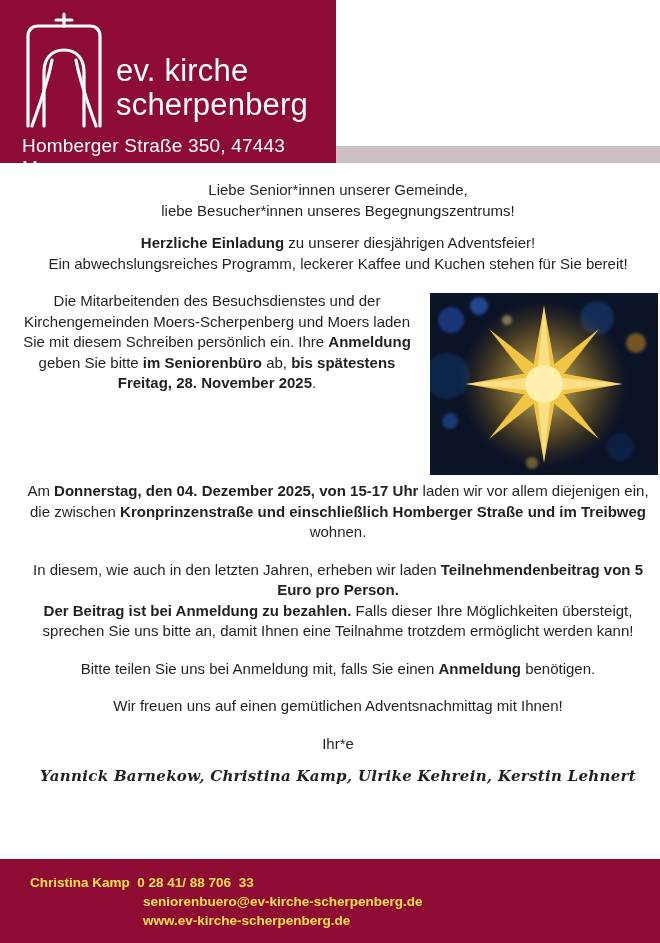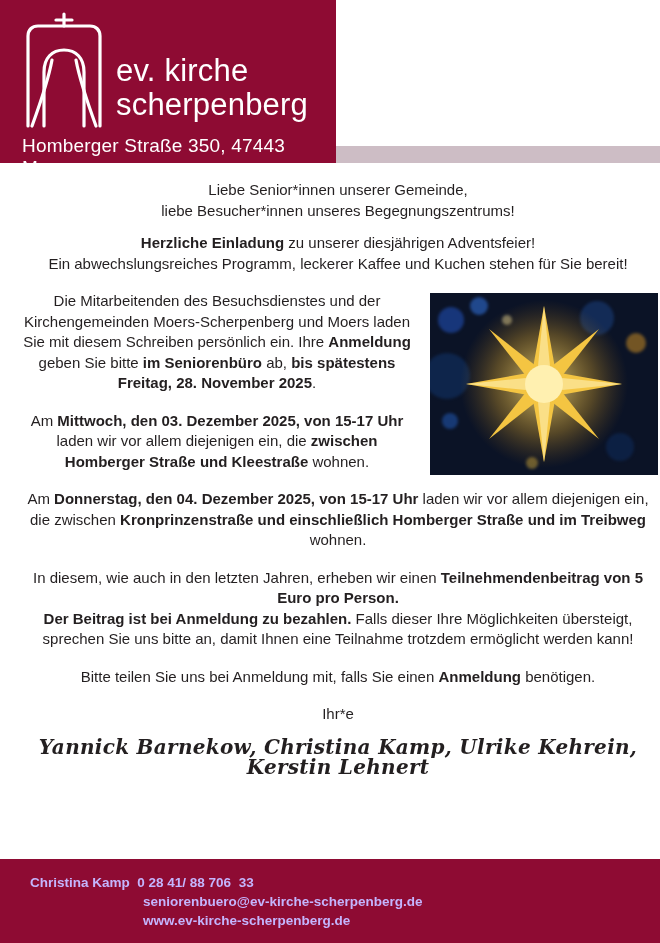--- a/index.html
+++ b/index.html
@@ -90,32 +90,32 @@
   .photo .bokeh {
     position: absolute; border-radius: 50%;
     filter: blur(1.5px);
   }
   .star-svg { position: absolute; left: 50%; top: 50%; transform: translate(-50%,-50%); }
 
   .signature {
     font-family: "DejaVu Serif", serif;
     font-style: italic;
     font-weight: 700;
-    font-size: 20px;
+    font-size: 15px;
     letter-spacing: .3px;
     margin-top: 6px;
   }
 
   
   .footer {
     position: absolute;
     left: 0; bottom: 0;
     width: 660px; height: 84px;
     background: #8e0b33;
-    color: #c4b5fd;
+    color: #fde047;
   }
   .footer-inner {
     position: absolute;
     left: 30px; top: 14px;
     font-size: 13.5px;
     font-weight: 700;
     line-height: 19px;
   }
   .footer-row1 { white-space: pre; }
   .footer-indent { padding-left: 113px; }
@@ -198,30 +198,30 @@
           <polygon points="0,78 6,18 -6,18"></polygon>
           <polygon points="-78,0 -18,-6 -18,6"></polygon>
         </g>
         <circle cx="0" cy="0" r="19" fill="#fff0b0"></circle>
       </g>
     </svg>
   </div>
 
   <p><span>Die Mitarbeitenden des Besuchsdienstes und der Kirchengemeinden Moers-Scherpenberg und Moers laden Sie mit diesem Schreiben persönlich ein. Ihre </span><b>Anmeldung</b><span> geben Sie bitte </span><b>im Seniorenbüro</b><span> ab, </span><b>bis spätestens Freitag, 28. November 2025</b><span>.</span></p>
 
-  <p><span>Am </span><b>Mittwoch, den 03. Dezember 2025, von 15-17 Uhr</b><span> laden wir vor allem diejenigen ein, die </span><b>zwischen Homberger Straße und Kleestraße</b><span> wohnen.</span></p>
 
   <div class="clear"></div>
 
   <p><span>Am </span><b>Donnerstag, den 04. Dezember 2025, von 15-17 Uhr</b><span> laden wir vor allem diejenigen ein, die zwischen </span><b>Kronprinzenstraße und einschließlich Homberger Straße und im Treibweg</b><span> wohnen.</span></p>
 
-  <p><span>In diesem, wie auch in den letzten Jahren, erheben wir einen </span><b>Teilnehmendenbeitrag von 5 Euro pro Person.</b><br><b>Der Beitrag ist bei Anmeldung zu bezahlen.</b><span> Falls dieser Ihre Möglichkeiten übersteigt, sprechen Sie uns bitte an, damit Ihnen eine Teilnahme trotzdem ermöglicht werden kann!</span></p>
+  <p><span>In diesem, wie auch in den letzten Jahren, erheben wir laden </span><b>Teilnehmendenbeitrag von 5 Euro pro Person.</b><br><b>Der Beitrag ist bei Anmeldung zu bezahlen.</b><span> Falls dieser Ihre Möglichkeiten übersteigt, sprechen Sie uns bitte an, damit Ihnen eine Teilnahme trotzdem ermöglicht werden kann!</span></p>
 
   <p><span>Bitte teilen Sie uns bei Anmeldung mit, falls Sie einen </span><b>Anmeldung</b><span> benötigen.</span></p>
 
+  <p>Wir freuen uns auf einen gemütlichen Adventsnachmittag mit Ihnen!</p>
 
   <p class="tight">Ihr*e</p>
 
   <div class="signature">Yannick Barnekow, Christina Kamp, Ulrike Kehrein, Kerstin Lehnert</div>
 </div>
 
 <div class="footer">
   <div class="footer-inner">
     <div class="footer-row1"><span>Christina Kamp</span>&nbsp;&nbsp;<span>0 28 41/ 88 706  33</span></div>
     <div class="footer-indent">seniorenbuero@ev-kirche-scherpenberg.de</div>

